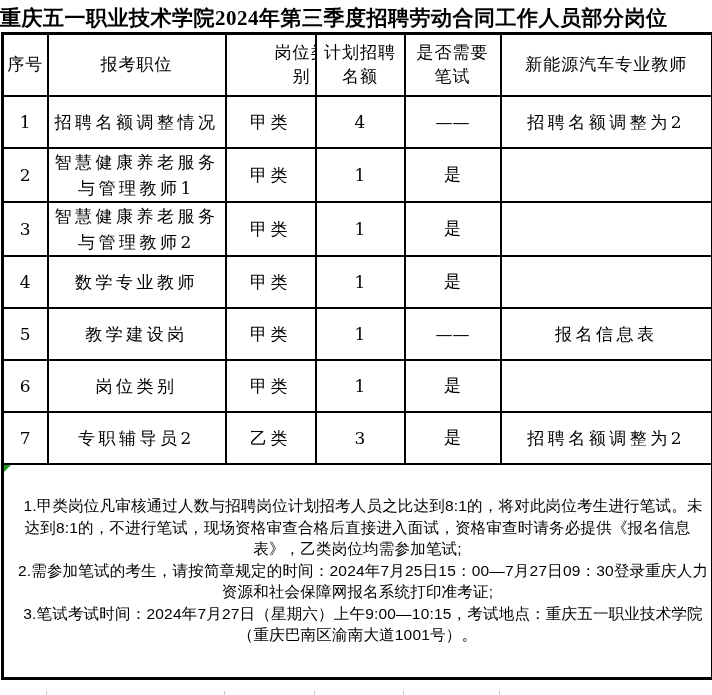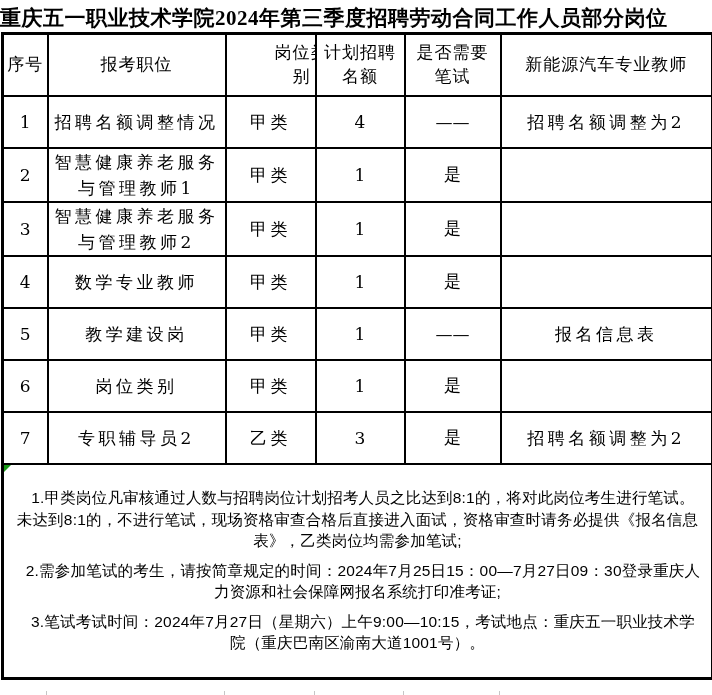--- a/index.html
+++ b/index.html
@@ -63,21 +63,21 @@
     letter-spacing:0;
   }
   td.notes-cell{
     position:relative;
     height:212px;
     vertical-align:top;
     text-align:left;
     padding:30px 4px 0 4px;
   }
   .notes-cell p{
-    margin:8px;
+    margin:0;
     font-family:"Liberation Sans","DejaVu Sans",sans-serif;
     font-size:15.5px;
     line-height:21.5px;
     text-indent:11px;
     letter-spacing:0.2px;
   }
   .corner-flag{
     position:absolute;
     top:0;left:0;
     width:0;height:0;

